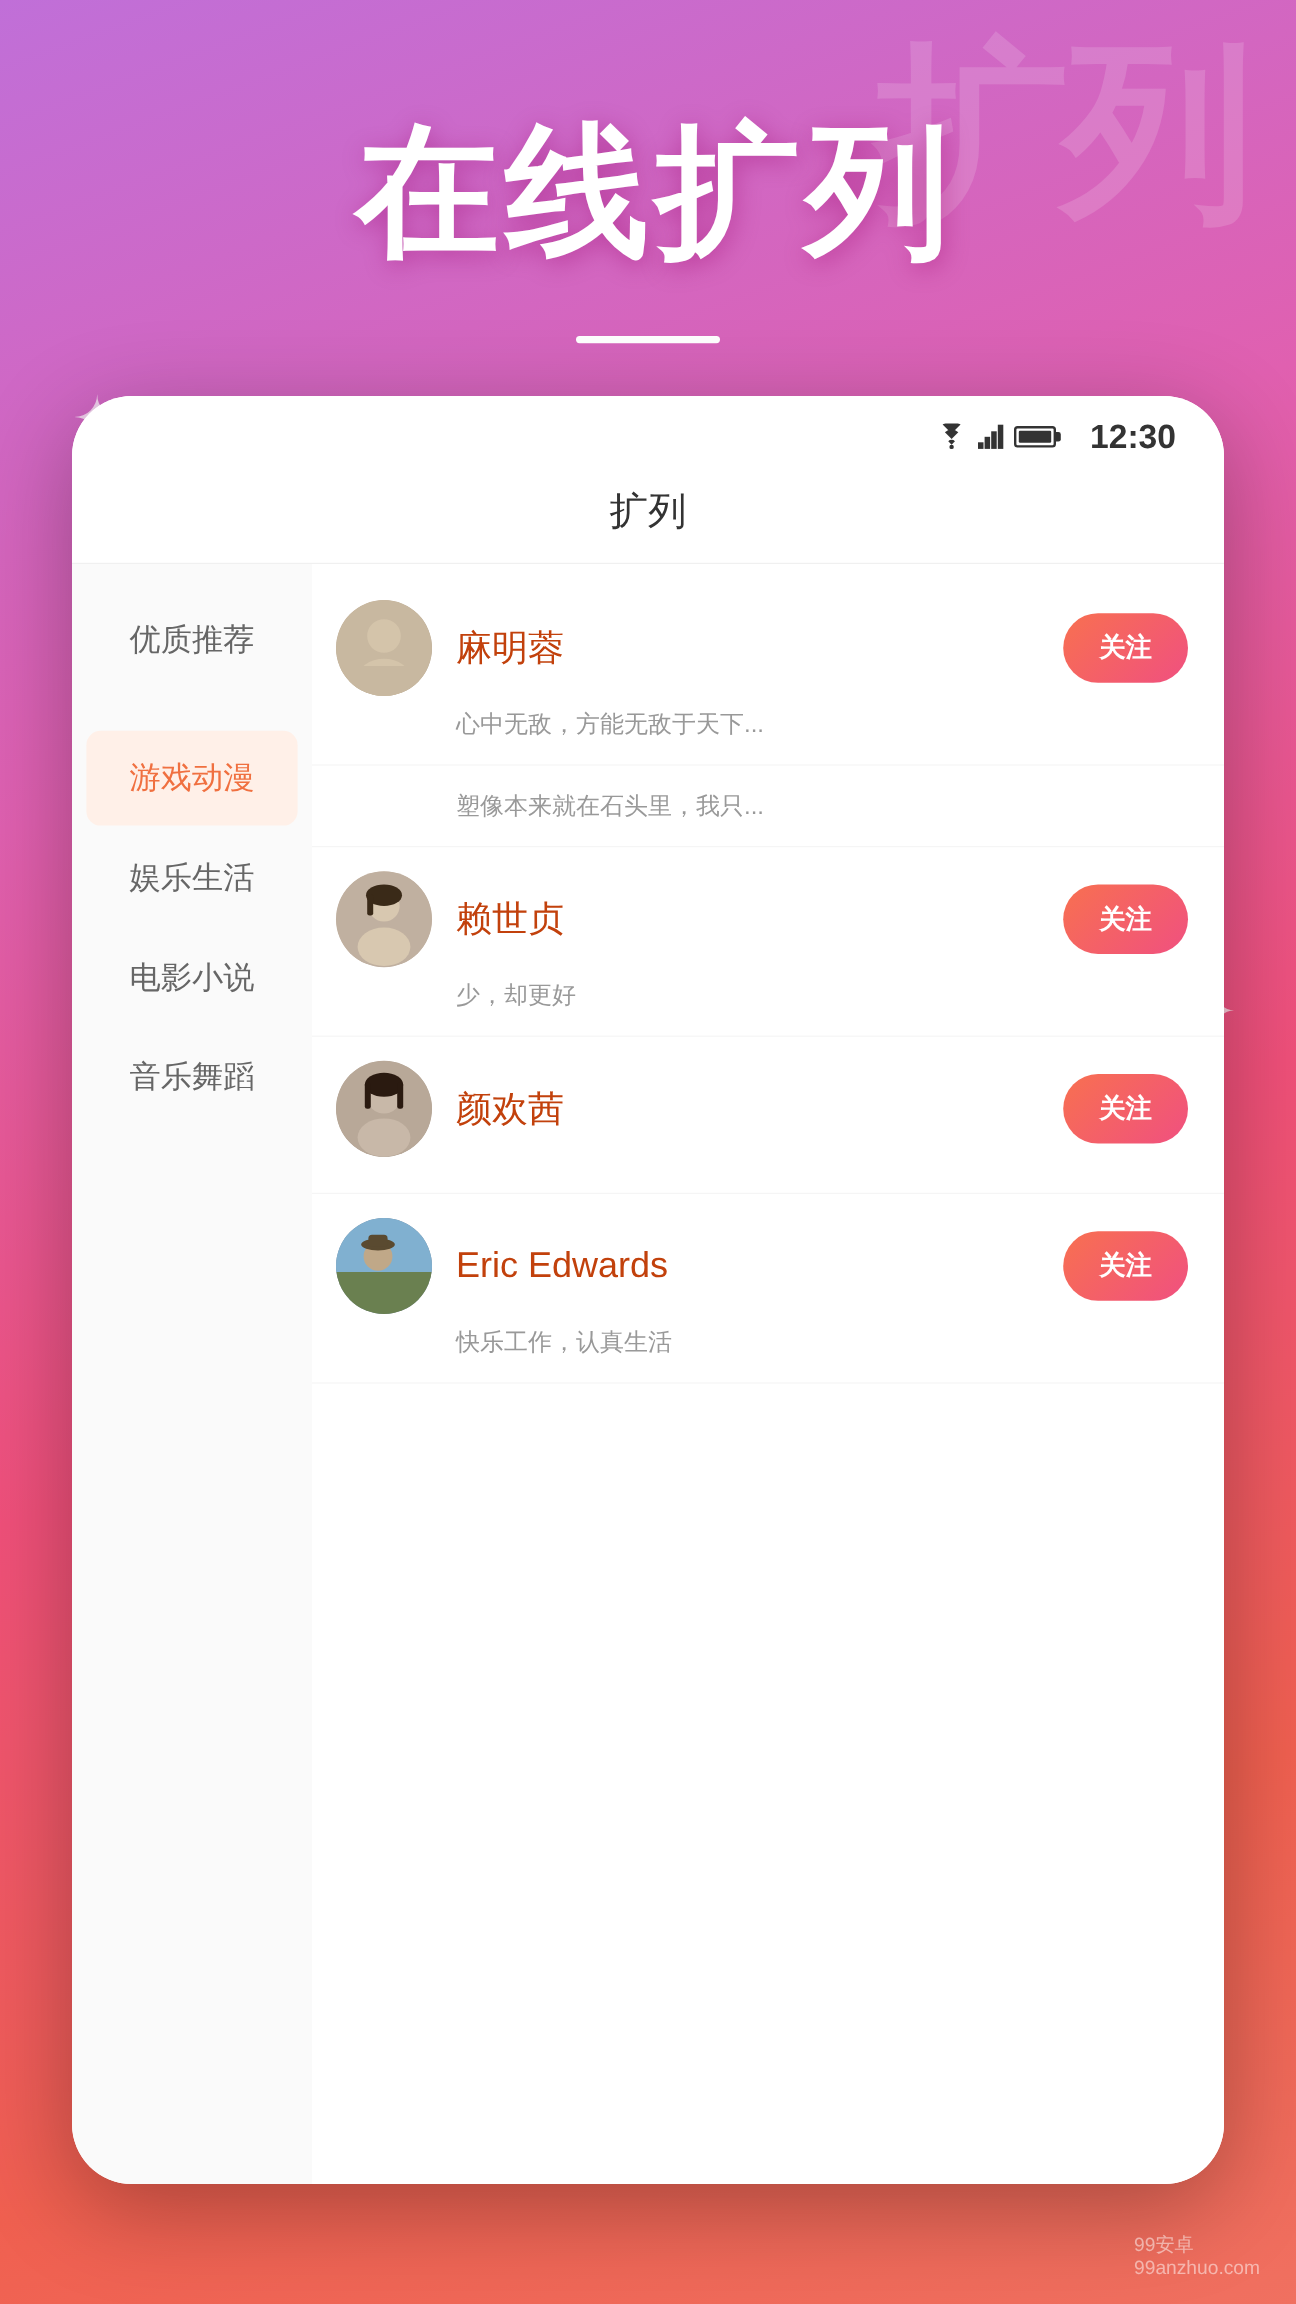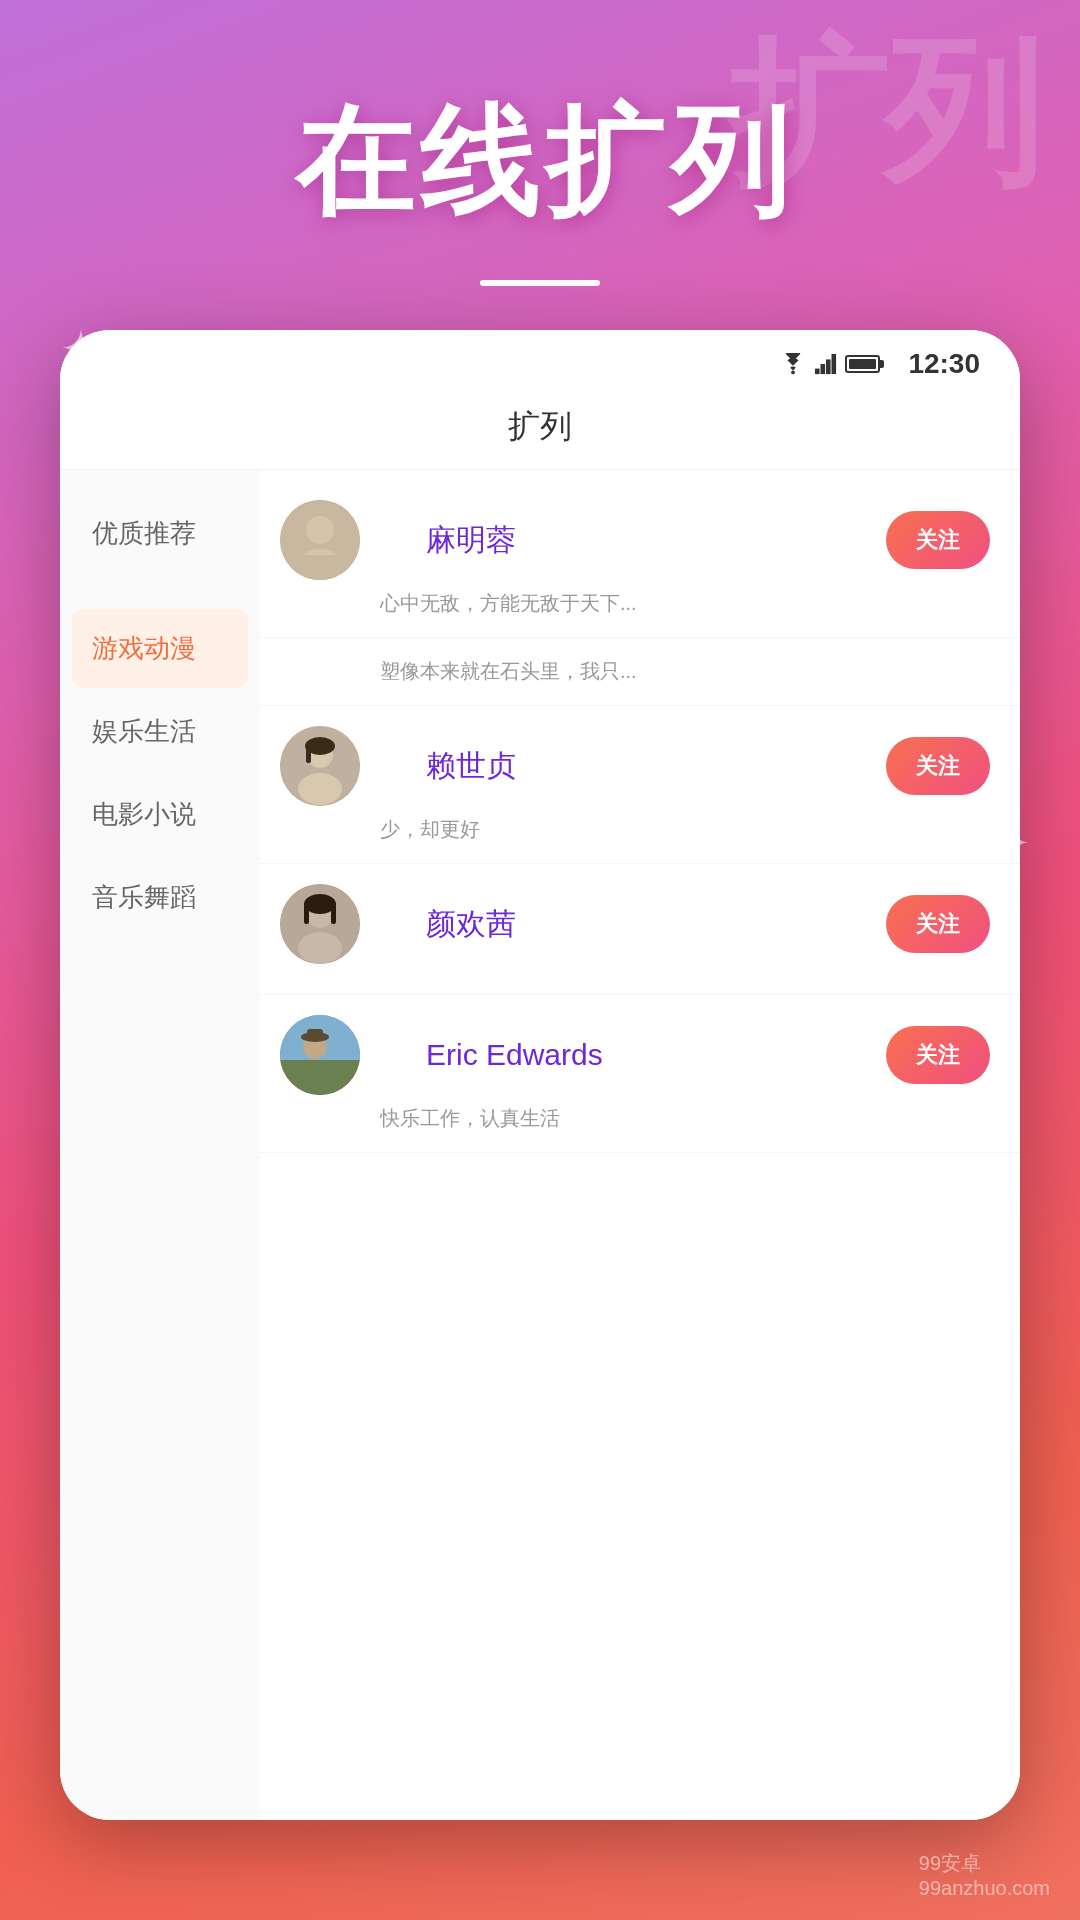--- a/index.html
+++ b/index.html
@@ -165,20 +165,21 @@
       background: #fafafa;
       padding: 20px 0;
       flex-shrink: 0;
     }
 
     .sidebar-item {
       padding: 22px 20px;
       font-size: 26px;
       color: #666;
       cursor: pointer;
+      text-align: center;
       border-radius: 12px;
       margin: 4px 12px;
       font-family: Liberation Serif, serif;
     }
 
     .sidebar-item.active {
       background: #fff0e8;
       color: #f07040;
       font-weight: 500;
       margin-top: 36px;
@@ -213,23 +214,22 @@
       overflow: hidden;
       display: flex;
       align-items: center;
       justify-content: center;
       font-size: 40px;
     }
 
     .user-name {
       font-size: 30px;
       font-weight: 500;
-      color: #6d28d9;
+      color: #c2410c;
       flex: 1;
-      margin-left: 46px;
     }
 
     .follow-btn {
       padding: 14px 30px;
       border-radius: 30px;
       font-size: 22px;
       font-weight: 700;
       border: none;
       cursor: pointer;
     }
@@ -251,21 +251,21 @@
       white-space: nowrap;
       overflow: hidden;
       text-overflow: ellipsis;
     }
 
     
     .watermark {
       position: absolute;
       bottom: 20px;
       right: 30px;
-      font-size: 20px;
+      font-size: 16px;
       color: rgba(255,255,255,0.5);
       z-index: 10;
     }
 
     
     .av1 { background: radial-gradient(circle at 40% 35%, #d4c0a8, #a89880); }
     .av2 { background: radial-gradient(circle at 45% 40%, #c8a090, #a07868); }
     .av3 { background: radial-gradient(circle at 45% 38%, #d8c8b8, #b8a898); }
     .av4 { background: radial-gradient(circle at 45% 40%, #c8b8a8, #a89888); }
     .av5 { background: radial-gradient(circle at 45% 45%, #b0c8d8, #8090a0); }

